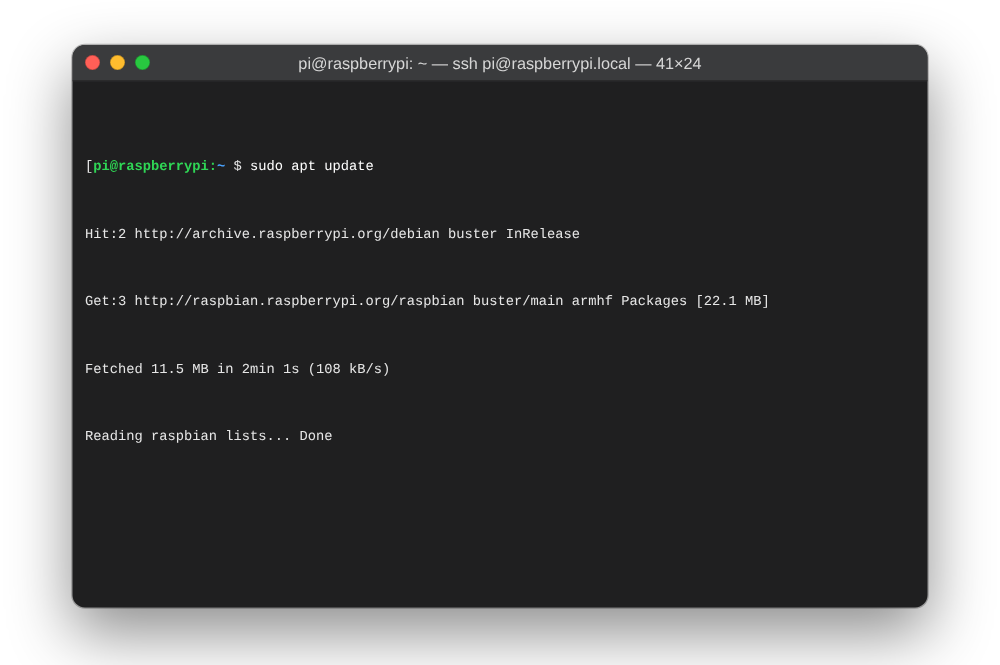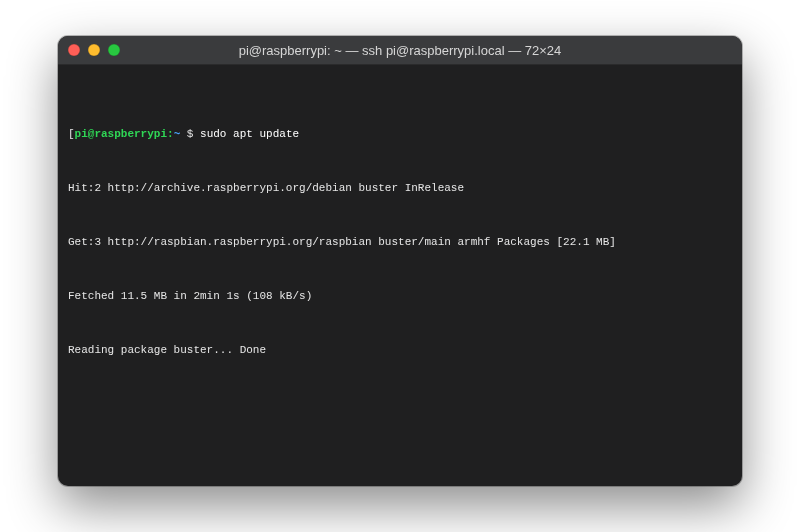--- a/index.html
+++ b/index.html
@@ -78,30 +78,30 @@
 </head>
 <body>
 
 <div class="window">
   <div class="titlebar">
     <div class="traffic-lights">
       <div class="tl red"></div>
       <div class="tl yellow"></div>
       <div class="tl green"></div>
     </div>
-    <div class="title">pi@raspberrypi: ~ — ssh pi@raspberrypi.local — 72×24</div>
+    <div class="title">pi@raspberrypi: ~ — ssh pi@raspberrypi.local — 41×24</div>
   </div>
 
   <div class="term">
     
     <div class="line"><span class="bracket">[</span><span class="prompt-user">pi@raspberrypi</span><span class="prompt-sep">:</span><span class="prompt-path">~</span><span class="prompt-sym"> $ </span><span class="cmd">sudo apt update</span></div>
     <div class="line">Hit:2 http://archive.raspberrypi.org/debian buster InRelease</div>
     <div class="line">Get:3 http://raspbian.raspberrypi.org/raspbian buster/main armhf Packages [22.1 MB]</div>
     <div class="line">Fetched 11.5 MB in 2min 1s (108 kB/s)</div>
-    <div class="line">Reading package buster... Done</div>
+    <div class="line">Reading raspbian lists... Done</div>
     
     
     
     
     
     
     
     
     
     

